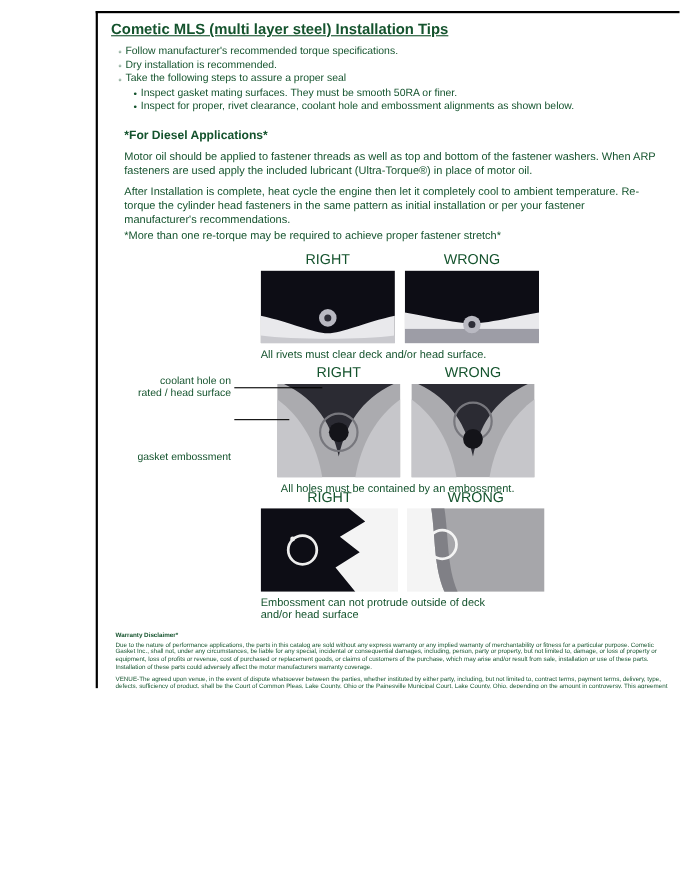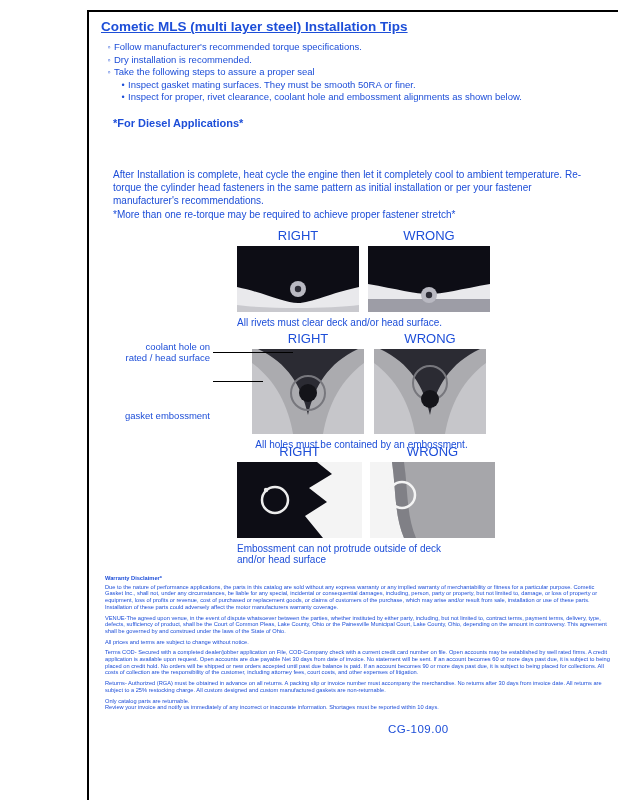--- a/index.html
+++ b/index.html
@@ -1,18 +1,18 @@
 <!DOCTYPE html>
 <html><head>
 <meta charset="utf-8">
 <style>
   html,body { margin:0; padding:0; background:#ffffff; }
   .page {
-    position:relative; width:618px; height:800px; background:#ffffff;
-    font-family:"Liberation Sans", sans-serif; color:#1d4ed8; overflow:hidden;
+    position:relative; width:618px; height:626px; background:#ffffff;
+    font-family:"Liberation Sans", sans-serif; color:#14532d; overflow:hidden;
   }
   .frame {
     position:absolute; left:87px; top:10px; right:0px; bottom:0px;
     border-top:2px solid #000; border-left:2px solid #000; pointer-events:none;
   }
   .title {
     position:absolute; left:101px; top:19px; font-size:13.5px; font-weight:bold;
     text-decoration:underline; white-space:nowrap;
   }
   .bullets { position:absolute; left:104px; top:41px; width:500px; font-size:9.5px; line-height:12.5px; }
@@ -66,20 +66,21 @@
       <span class="mark">•</span>
       <span>Inspect gasket mating surfaces.  They must be smooth 50RA or finer.</span>
     </div>
     <div class="brow sub">
       <span class="mark">•</span>
       <span>Inspect for proper, rivet clearance, coolant hole and embossment alignments as shown below.</span>
     </div>
   </div>
 
   <div class="diesel-heading">*For Diesel Applications*</div>
+  <div class="para p1">Motor oil should be applied to fastener threads as well as top and bottom of the fastener washers. When ARP fasteners are used apply the included lubricant (Ultra-Torque®) in place of motor oil.</div>
   <div class="para p2">After Installation is complete, heat cycle the engine then let it completely cool to ambient temperature. Re-torque the cylinder head fasteners in the same pattern as initial installation or per your fastener manufacturer's recommendations.</div>
   <div class="note">*More than one re-torque may be required to achieve proper fastener stretch*</div>
 
   <div class="figure" style="left:237px; top:228px;">
     <div class="labels">
       <div class="lab" style="width:122px;">RIGHT</div>
       <div class="lab" style="width:122px; margin-left:9px;">WRONG</div>
     </div>
     <div class="panels">
       <svg class="panel" width="122" height="66" viewBox="0 0 122 66">

